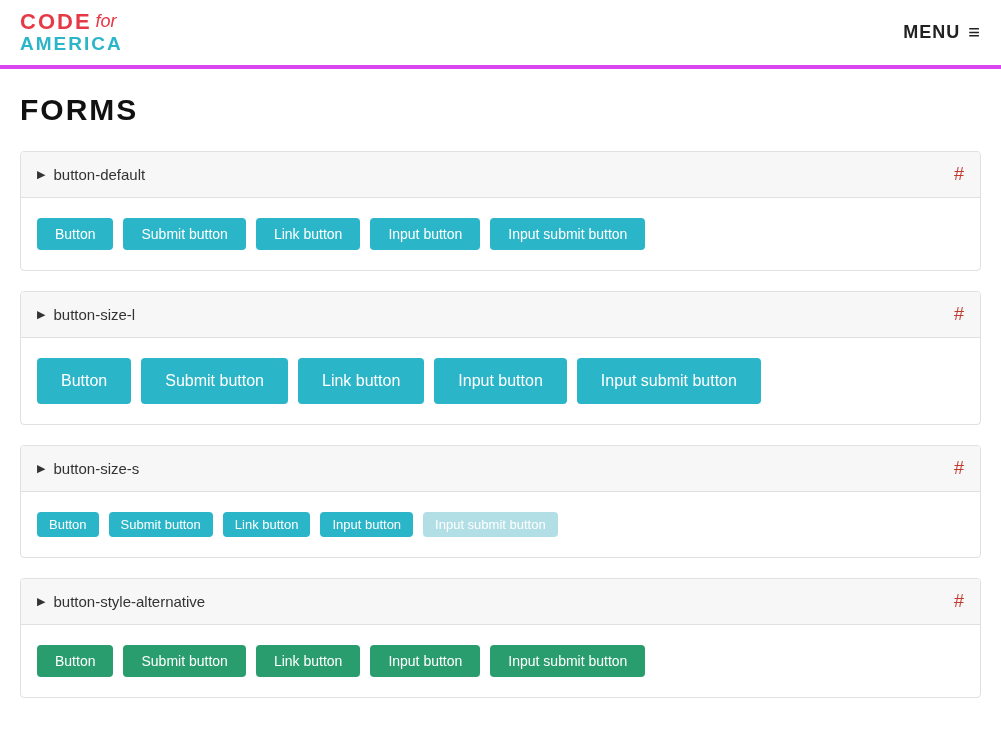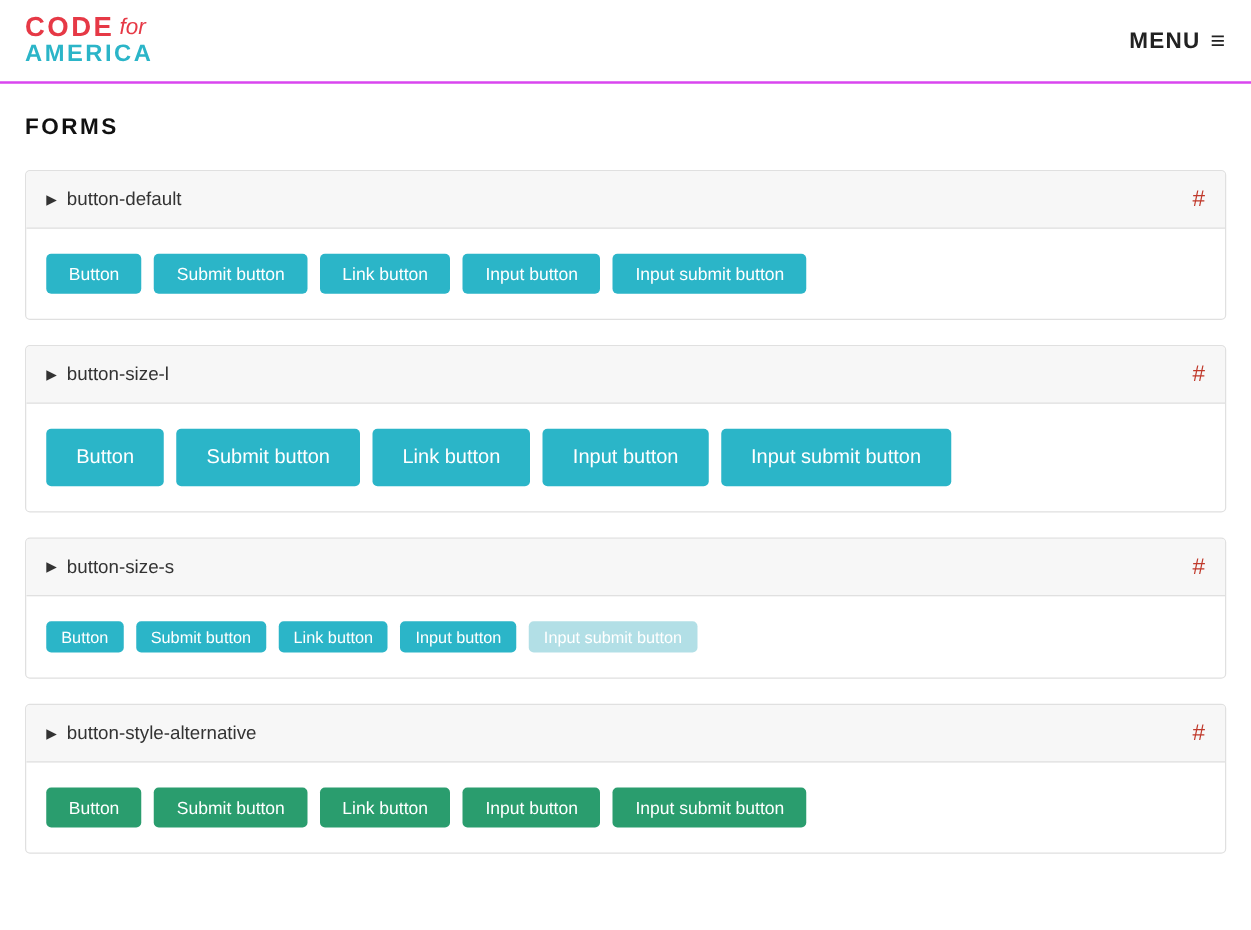--- a/index.html
+++ b/index.html
@@ -13,21 +13,21 @@
       background: #fff;
       color: #222;
     }
 
     
     .header {
       display: flex;
       align-items: center;
       justify-content: space-between;
       padding: 10px 20px;
-      border-bottom: 2px solid #d946ef;
+      border-bottom: 4px solid #d946ef;
       background: #fff;
     }
 
     .logo {
       display: flex;
       flex-direction: column;
       line-height: 1.1;
     }
 
     .logo-code {
@@ -53,21 +53,21 @@
 
     .logo-america {
       font-size: 19px;
       font-weight: 900;
       letter-spacing: 2px;
       color: #2bb5c8;
     }
 
     .menu-btn {
       display: flex;
-      align-items: flex-end;
+      align-items: flex-start;
       gap: 8px;
       font-size: 18px;
       font-weight: 700;
       color: #222;
       background: none;
       border: none;
       cursor: pointer;
       letter-spacing: 1px;
     }
 
@@ -75,21 +75,21 @@
       font-size: 20px;
       line-height: 1;
     }
 
     
     .main {
       padding: 24px 20px;
     }
 
     .page-title {
-      font-size: 18px;
+      font-size: 30px;
       font-weight: 900;
       letter-spacing: 2px;
       margin-bottom: 24px;
       color: #111;
     }
 
     
     .section-card {
       border: 1px solid #e0e0e0;
       border-radius: 4px;

